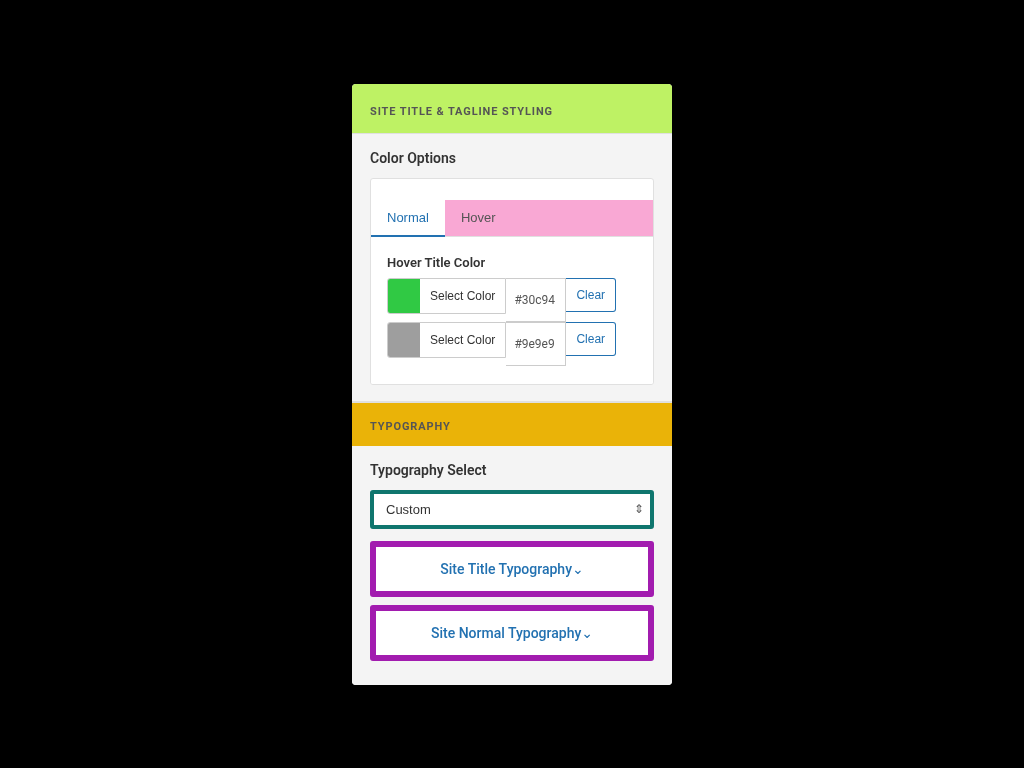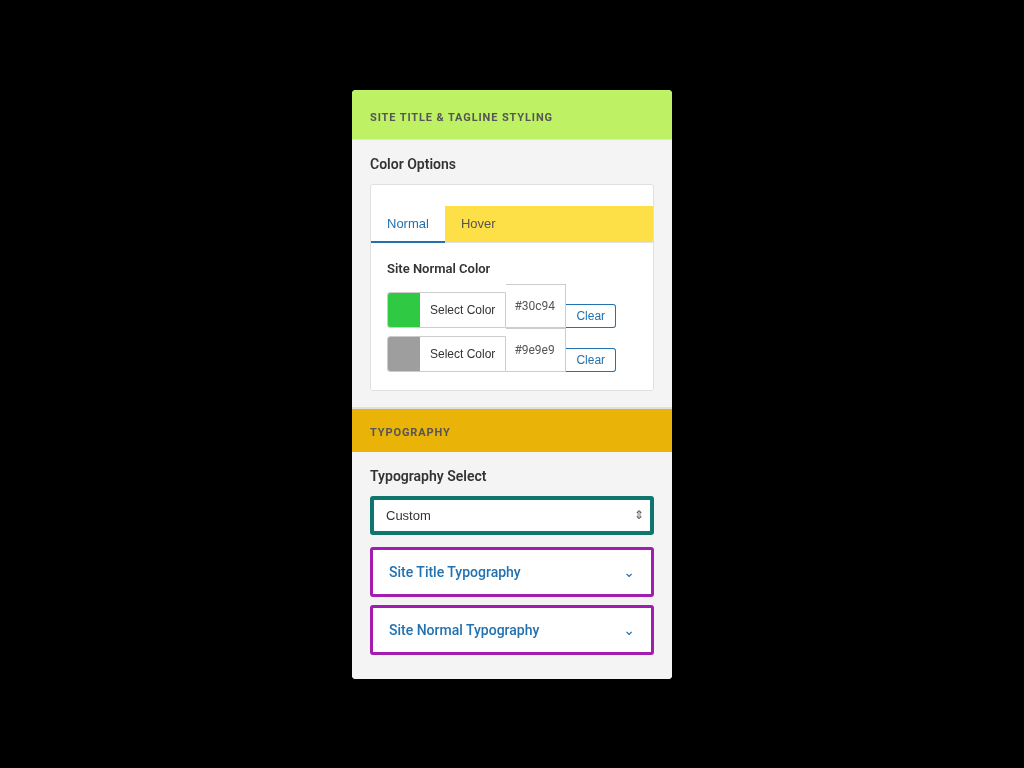--- a/index.html
+++ b/index.html
@@ -42,21 +42,21 @@
     }
     .tabs-container {
       background: #fff;
       border: 1px solid #e0e0e0;
       border-radius: 3px;
       overflow: hidden;
     }
     .tabs-bar {
       display: flex;
       border-bottom: 1px solid #e0e0e0;
-      background: #fde047;
+      background: #f9a8d4;
       margin-top: 21px;
     }
     .tab {
       padding: 10px 16px;
       font-size: 13px;
       cursor: pointer;
       border: none;
       background: transparent;
       color: #555;
       border-bottom: 2px solid transparent;
@@ -73,21 +73,21 @@
       background: #fff;
     }
     .color-row-label {
       font-size: 13px;
       font-weight: 600;
       color: #333;
       margin-bottom: 8px;
     }
     .color-row {
       display: flex;
-      align-items: flex-end;
+      align-items: flex-start;
       gap: 0;
       margin-bottom: 18px;
     }
     .color-row:last-child {
       margin-bottom: 0;
     }
     .color-swatch-btn {
       display: flex;
       align-items: center;
       gap: 0;
@@ -119,21 +119,21 @@
       display: flex;
       align-items: center;
       background: #fff;
       min-width: 60px;
     }
     .color-clear-btn {
       border: 1px solid #2271b1;
       border-left: none;
       border-radius: 0 3px 3px 0;
       padding: 0 10px;
-      height: 24px;
+      height: 34px;
       font-size: 12px;
       color: #2271b1;
       background: #fff;
       cursor: pointer;
       white-space: nowrap;
     }
     .divider {
       height: 1px;
       background: #e0e0e0;
       margin: 0;
@@ -162,26 +162,26 @@
       position: absolute;
       right: 10px;
       top: 50%;
       transform: translateY(-50%);
       pointer-events: none;
       color: #555;
       font-size: 12px;
     }
     .accordion-item {
       background: #fff;
-      border: 3px solid #a21caf;
+      border: 6px solid #a21caf;
       border-radius: 3px;
       margin-bottom: 8px;
       display: flex;
       align-items: center;
-      justify-content: space-between;
+      justify-content: center;
       padding: 14px 16px;
       cursor: pointer;
     }
     .accordion-item-label {
       font-size: 14px;
       color: #2271b1;
       font-weight: 500;
     }
     .accordion-chevron {
       color: #2271b1;
@@ -215,21 +215,21 @@
     <div class="tabs-container">
 
       <div class="tabs-bar">
         <button class="tab active">Normal</button>
         <button class="tab">Hover</button>
       </div>
 
       <div class="tabs-content">
 
         <div>
-          <div class="color-row-label">Site Normal Color</div>
+          <div class="color-row-label">Hover Title Color</div>
           <div class="color-row">
             <button class="color-swatch-btn">
               <span class="color-swatch" style="background:#30c944;"></span>
               <span class="color-swatch-label">Select Color</span>
             </button>
             <div class="color-value">#30c94</div>
             <button class="color-clear-btn">Clear</button>
           </div>
         </div>
 

